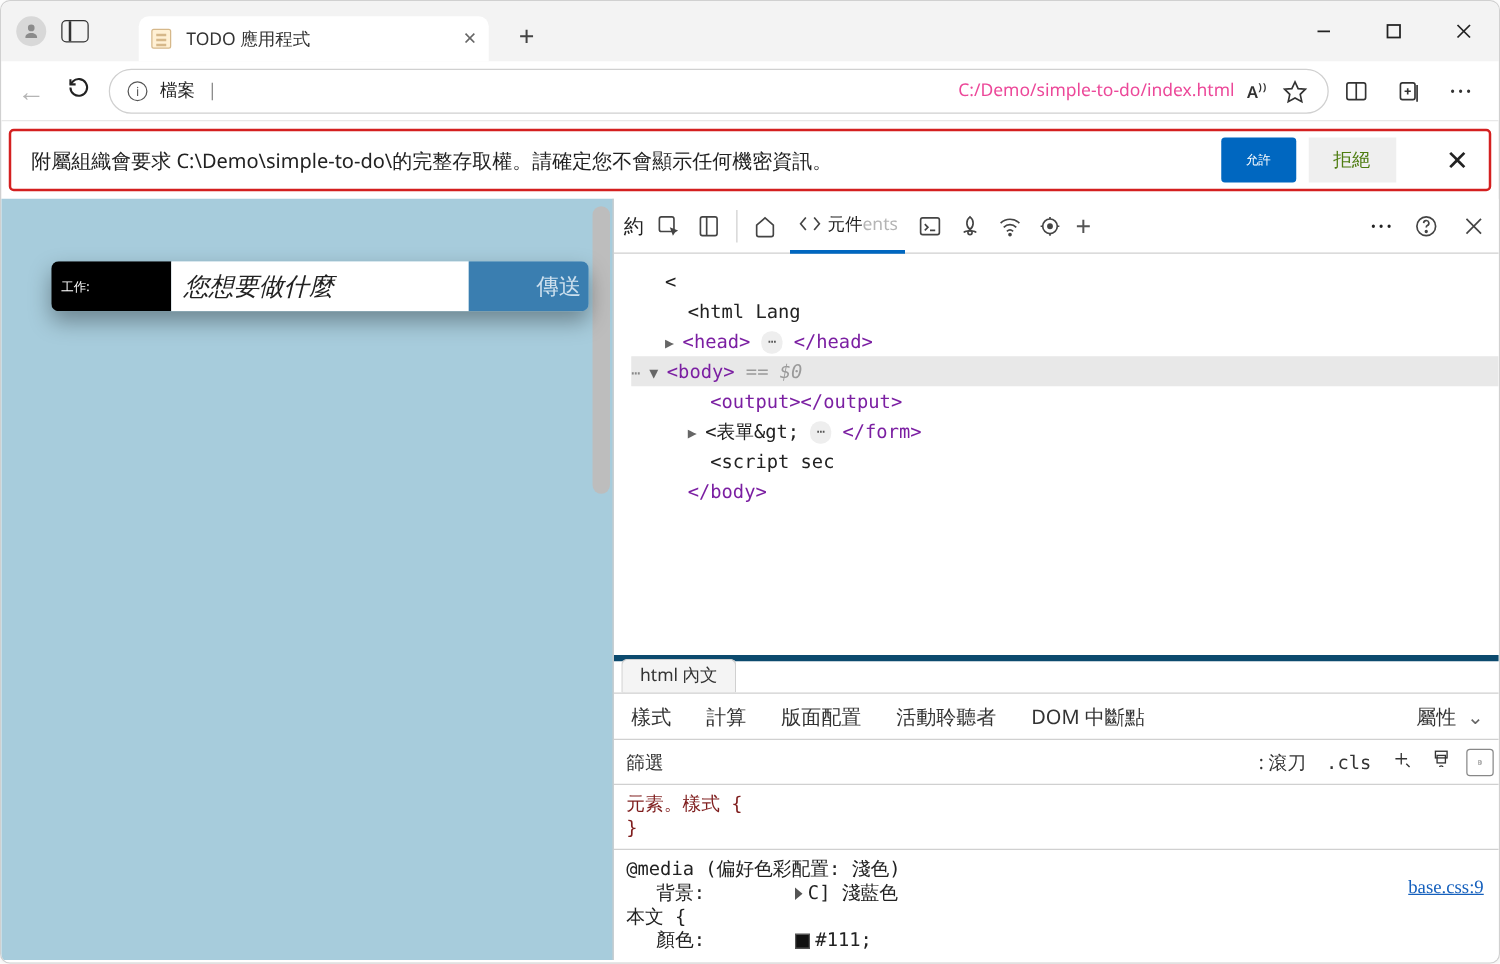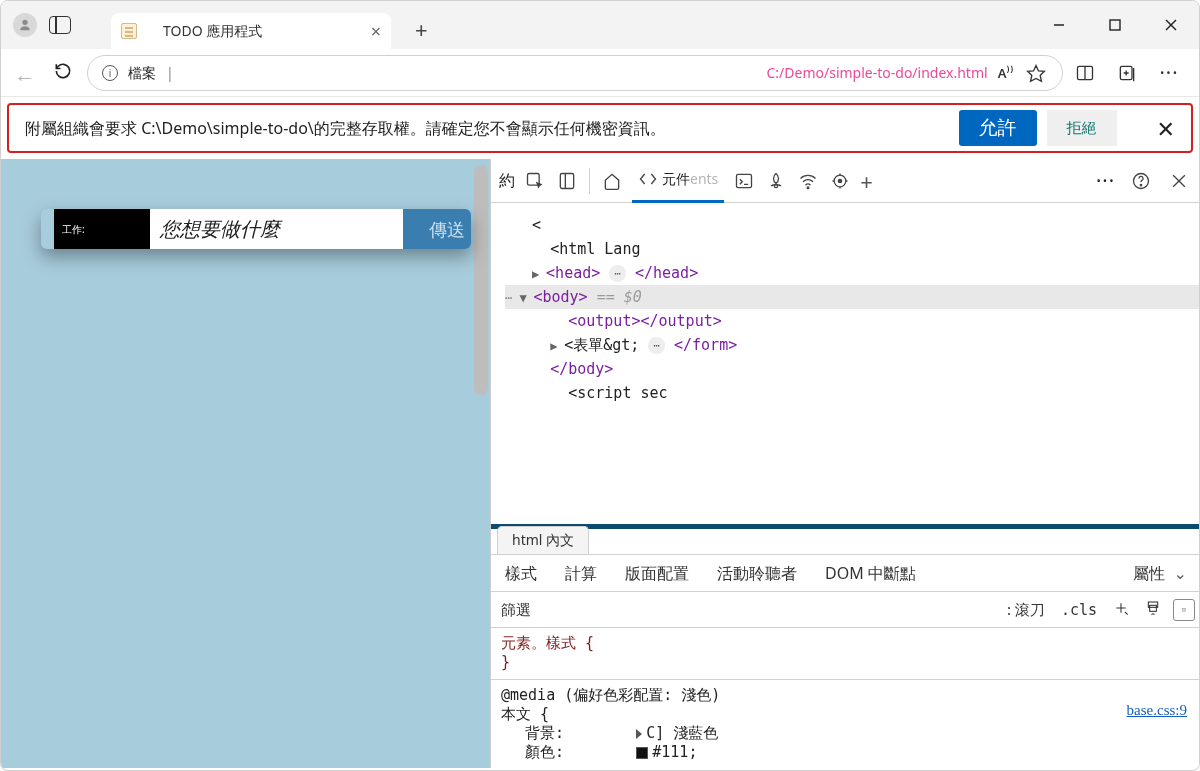--- a/index.html
+++ b/index.html
@@ -7,21 +7,21 @@
   body { background:#fff; }
 
   
   .window { position:relative; width:1200px; height:771px; margin:0 auto; border:1px solid #d0d0d0; border-radius:8px; overflow:hidden; background:#fff; box-shadow:0 2px 10px rgba(0,0,0,0.08);}
   .titlebar { height:48px; background:#f3f3f3; display:flex; align-items:center; position:relative;}
   .tb-left { display:flex; align-items:center; gap:12px; padding-left:12px;}
   .avatar { width:24px; height:24px; border-radius:50%; background:#d8d8d8; display:flex; align-items:center; justify-content:center;}
   .avatar svg { width:16px; height:16px; fill:#8b8b8b;}
   .tabs-icon { width:22px; height:18px; border:1.6px solid #333; border-radius:4px; position:relative;}
   .tabs-icon::after{content:""; position:absolute; left:5px; top:0; bottom:0; width:1.6px; background:#333;}
-  .browser-tab { margin-left:28px; height:36px; width:280px; background:#fff; border-top-left-radius:8px; border-top-right-radius:8px; display:flex; align-items:center; padding:0 10px; gap:26px; position:relative; top:6px;}
+  .browser-tab { margin-left:28px; height:36px; width:280px; background:#fff; border-top-left-radius:8px; border-top-right-radius:8px; display:flex; align-items:center; padding:0 10px; gap:12px; position:relative; top:6px;}
   .tab-favicon { width:16px; height:16px; background:#fff0d4; border:1px solid #d6b88a; border-radius:2px; position:relative;}
   .tab-favicon::after{content:""; position:absolute; left:3px; right:3px; top:3px; height:2px; background:#d6b88a; box-shadow:0 4px 0 #d6b88a, 0 8px 0 #d6b88a;}
   .tab-title { flex:1; font-size:14px; color:#333; white-space:nowrap; overflow:hidden; text-overflow:ellipsis;}
   .tab-close { font-size:18px; color:#666; line-height:1;}
   .newtab { margin-left:12px; font-size:22px; color:#444; position:relative; top:4px;}
   .win-controls { position:absolute; right:0; top:0; height:48px; display:flex;}
   .win-btn { width:56px; height:48px; display:flex; align-items:center; justify-content:center; color:#222;}
   .win-btn svg{ width:14px; height:14px; stroke:#222; fill:none; stroke-width:1.4;}
 
   
@@ -37,32 +37,32 @@
   .omnibox .read-aloud { font-weight:600; color:#333; font-size:13px; letter-spacing:0.5px;}
   .star { width:20px; height:20px; }
   .addr-right { display:flex; align-items:center; gap:18px; padding-right:8px;}
   .icon-btn { width:24px; height:24px; display:flex; align-items:center; justify-content:center; color:#333;}
   .icon-btn svg{ width:20px; height:20px; stroke:#333; fill:none; stroke-width:1.6;}
   .ellipsis{ font-size:20px; letter-spacing:1px;}
 
   
   .permission-bar { margin:6px; border:2px solid #d42020; border-radius:4px; height:50px; display:flex; align-items:center; padding:16px 16px; background:#fff;}
   .permission-bar .msg { flex:1; font-size:16px; color:#222;}
-  .permission-bar .allow { background:#0067c0; color:#fff; height:36px; padding:0 20px; border:none; border-radius:3px; font-size:19px; margin-right:10px;}
-  .permission-bar .deny { background:#efefef; color:#0f766e; height:36px; padding:0 20px; border:none; border-radius:0; font-size:15px; margin-right:40px;}
+  .permission-bar .allow { background:#0067c0; color:#fff; height:36px; padding:0 20px; border:none; border-radius:3px; font-size:10px; margin-right:10px;}
+  .permission-bar .deny { background:#efefef; color:#4d7c0f; height:36px; padding:0 20px; border:none; border-radius:0; font-size:15px; margin-right:40px;}
   .permission-bar .dismiss { font-size:22px; color:#222;}
 
   
   .content-split { display:flex; height:calc(100% - 48px - 48px - 64px);}
   .page-pane { flex:0 0 490px; background:#a7ccdc; position:relative; border-right:1px solid #ccc;}
   .page-pane .scrollbar{ position:absolute; right:2px; top:6px; width:14px; height:230px; background:#bdbdbd; border-radius:7px;}
-  .todo-card { position:absolute; left:40px; top:50px; width:430px; height:40px; display:flex; align-items:stretch; border-radius:6px; overflow:hidden; box-shadow:0 8px 18px rgba(0,0,0,0.35);padding-left:13px;}
+  .todo-card { position:absolute; left:40px; top:50px; width:430px; height:40px; display:flex; align-items:stretch; border-radius:6px; overflow:hidden; box-shadow:0 8px 18px rgba(0,0,0,0.35);}
   .todo-card .label-part{ width:96px; background:#000; color:#fff; font-size:10px; display:flex; align-items:center; padding-left:8px;}
   .todo-card .input-part{ flex:1; background:#fff; display:flex; align-items:center; padding-left:10px; font-size:20px; color:#222;font-style:italic;}
-  .todo-card .send-part{ width:68px; background:#3a7eb0; color:#cde0ee; display:flex; align-items:center; justify-content:flex-end; padding-right:6px; font-size:18px;}
+  .todo-card .send-part{ width:96px; background:#3a7eb0; color:#cde0ee; display:flex; align-items:center; justify-content:flex-end; padding-right:6px; font-size:18px;}
   .doctype { position:absolute; left:238px; top:49px; font-size:13px; color:#1a58a5;}
 
   
   .devtools { flex:1; display:flex; flex-direction:column; background:#fff; min-width:0;}
   .dt-toolbar { height:44px; border-bottom:1px solid #d0d0d0; display:flex; align-items:center; padding:0 8px; gap:6px; position:relative;}
   .dt-toolbar .group{ display:flex; align-items:center; gap:8px;}
   .dt-toolbar .sep-v{ width:1px; height:26px; background:#d0d0d0; margin:0 4px;}
   .dt-tab { display:flex; align-items:center; gap:4px; height:44px; padding:0 6px;}
   .dt-tab.active { border-bottom:3px solid #0067c0;}
   .dt-toolbar .spacer{ flex:1;}
@@ -286,22 +286,22 @@
         </div>
       </div>
 
       <div class="dom-tree">
         <div class="line">   <span class="t-text">&lt;</span></div>
         <div class="line">     <span class="t-text">&lt;html Lang</span></div>
         <div class="line">   <span class="t-arrow">▶</span><span class="t-tag">&lt;head&gt;</span> <span class="t-dots-badge">⋯</span> <span class="t-close">&lt;/head&gt;</span></div>
         <div class="line selected"><span class="row-marker">⋯ </span><span class="t-arrow">▼</span><span class="t-tag">&lt;body&gt;</span> <span class="t-ghost">== $0</span></div>
         <div class="line">       <span class="t-tag">&lt;output&gt;</span><span class="t-close">&lt;/output&gt;</span></div>
         <div class="line">     <span class="t-arrow">▶</span><span class="t-text">&lt;表單&amp;gt;</span> <span class="t-dots-badge">⋯</span> <span class="t-close">&lt;/form&gt;</span></div>
+        <div class="line">       <span class="t-text">&lt;script sec</span></div>
         <div class="line">     <span class="t-close">&lt;/body&gt;</span></div>
-        <div class="line">       <span class="t-text">&lt;script sec</span></div>
       </div>
 
       <div class="breadcrumb">
         <div class="crumb-tab">html 內文</div>
       </div>
 
       <div class="styles-tabs">
         <div class="stab">樣式</div>
         <div class="stab">計算</div>
         <div class="stab">版面配置</div>
@@ -334,25 +334,25 @@
           </div>
       </div>
 
       <div class="styles-body">
         <div>元素。樣式 {</div>
         <div>}</div>
       </div>
 
       <div class="rules-body">
         <div>@media (偏好色彩配置: 淺色)</div>
+        <div style="padding-left:24px">
+          <span>背景:</span>&nbsp;&nbsp;&nbsp;&nbsp;&nbsp;&nbsp;&nbsp;&nbsp;<span class="tri"></span><span>C] 淺藍色</span>
+        </div>
         <div>本文 {</div>
         <div style="padding-left:24px">
-          <span>背景:</span>&nbsp;&nbsp;&nbsp;&nbsp;&nbsp;&nbsp;&nbsp;&nbsp;<span class="tri"></span><span>C] 淺藍色</span>
-        </div>
-        <div style="padding-left:24px">
           <span>顏色:</span>&nbsp;&nbsp;&nbsp;&nbsp;&nbsp;&nbsp;&nbsp;&nbsp;<span class="swatch"></span><span>#111;</span>
         </div>
         <a class="link">base.css:9</a>
       </div>
 
     </div>
   </div>
 
 </div>
 

